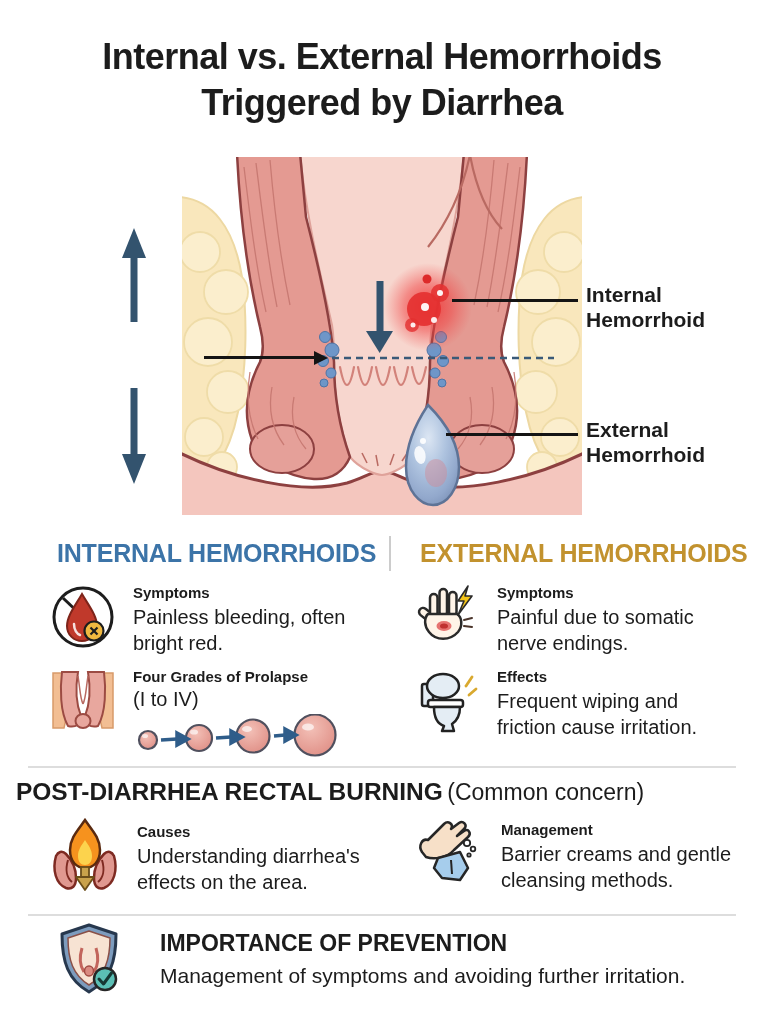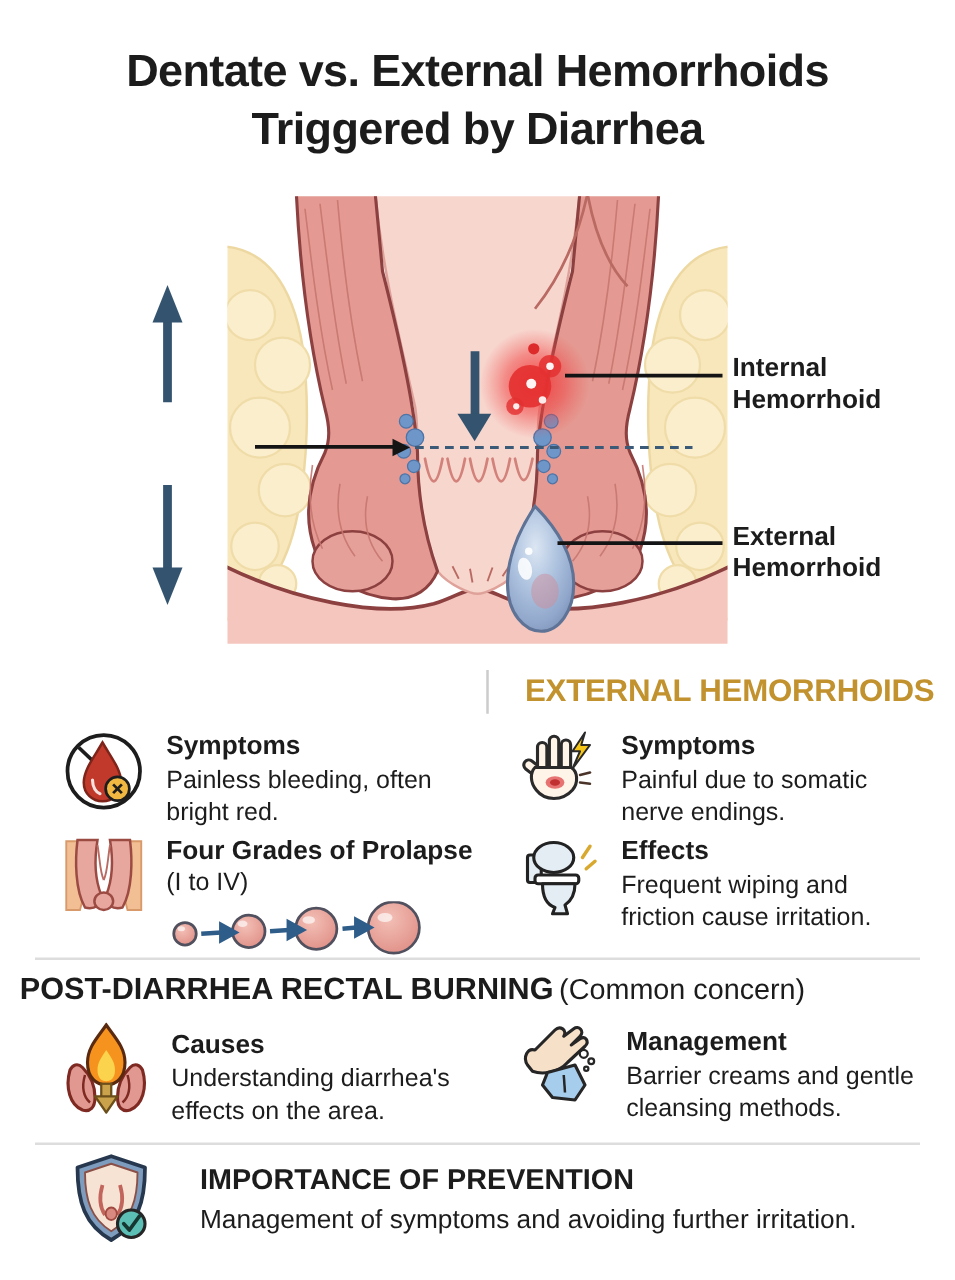--- a/index.html
+++ b/index.html
@@ -25,21 +25,21 @@
                    border-radius:10px;box-shadow:0 1px 6px rgba(0,0,0,.22);padding:8px 4px;
                    text-align:center;font-weight:700;font-size:21px;line-height:1.22;color:#1d1d1d;}
   .label-right{position:absolute;left:586px;font-weight:700;font-size:21px;line-height:1.2;}
   .label-int{top:125px;} .label-ext{top:260px;}
   
   .sec-header{position:absolute;top:539px;font-weight:700;font-size:25px;letter-spacing:-0.2px;}
   .sec-header.int{left:57px;} .sec-header.ext{left:420px;}
   .col-divider{position:absolute;left:389px;top:536px;width:2px;height:35px;background:#cccccc;}
   .row{position:absolute;display:flex;align-items:flex-start;gap:17px;}
   .row .ic{flex:0 0 auto;}
-  .row .t{font-weight:700;font-size:21px;line-height:1.2;}
+  .row .t{font-weight:700;font-size:15px;line-height:1.2;}
   .row .d{font-size:20px;line-height:1.28;margin-top:3px;}
   .row-i1{left:50px;top:584px;} .row-i2{left:50px;top:668px;}
   .row-e1{left:414px;top:584px;} .row-e2{left:414px;top:668px;}
   .row-b1{left:50px;top:818px;} .row-b2{left:414px;top:816px;}
   .row-b1 .txt,.row-b2 .txt{margin-top:5px;}
   .h-divider{position:absolute;left:28px;width:708px;height:2px;background:#dddddd;}
   .div1{top:766px;} .div2{top:914px;}
   .burn-head{position:absolute;left:0;top:778px;width:660px;text-align:center;}
   .burn-head .b{font-weight:700;font-size:24.5px;}
   .burn-head .n{font-weight:400;font-size:23px;}
@@ -47,21 +47,21 @@
   .row-p .txt{margin-top:8px;}
   .row-p .t{font-size:23px;}
   .row-p .d{font-size:21px;margin-top:5px;}
   .grades{margin:1px 0 0 4px;display:block;}
 </style>
 </head>
 <body>
 
 <div class="page">
 
-  <h1 class="title preline">Dentate vs. External Hemorrhoids
+  <h1 class="title preline">Internal vs. External Hemorrhoids
 Triggered by Diarrhea</h1>
 
   <div class="diagram">
 
     <svg class="anatomy" width="400" height="358" viewBox="0 0 400 358">
       <defs>
         <radialGradient id="redglow" cx="50%" cy="50%" r="50%">
           <stop offset="0%" stop-color="#F03535" stop-opacity="0.9"></stop>
           <stop offset="55%" stop-color="#F04040" stop-opacity="0.5"></stop>
           <stop offset="100%" stop-color="#F05050" stop-opacity="0"></stop>
@@ -182,20 +182,21 @@
 
 
     <div class="conn conn-int"></div>
     <div class="label-right label-int preline">Internal
 Hemorrhoid</div>
     <div class="conn conn-ext"></div>
     <div class="label-right label-ext preline">External
 Hemorrhoid</div>
   </div>
 
+  <div class="sec-header int" style="color: rgb(60, 116, 168);">INTERNAL HEMORRHOIDS</div>
   <div class="col-divider"></div>
   <div class="sec-header ext" style="color: rgb(194, 146, 46);">EXTERNAL HEMORRHOIDS</div>
 
   <div class="row row-i1">
     <svg class="ic" width="66" height="66" viewBox="0 0 66 66">
       <circle cx="33" cy="33" r="29" fill="#fff" stroke="#1d1d1d" stroke-width="3"></circle>
       <line x1="13" y1="14" x2="53" y2="52" stroke="#1d1d1d" stroke-width="3"></line>
       <path d="M32,10 C25,22 17,32 17,42 C17,51 24,57 32,57 C40,57 47,51 47,42 C47,32 39,22 32,10 Z" fill="#C0392B" stroke="#7E241A" stroke-width="2"></path>
       <path d="M24,40 C24,46 27,50 30,51" stroke="#fff" stroke-width="2.5" fill="none" opacity="0.85" stroke-linecap="round"></path>
       <circle cx="44" cy="47" r="9.5" fill="#F0B840" stroke="#1d1d1d" stroke-width="2.2"></circle>

